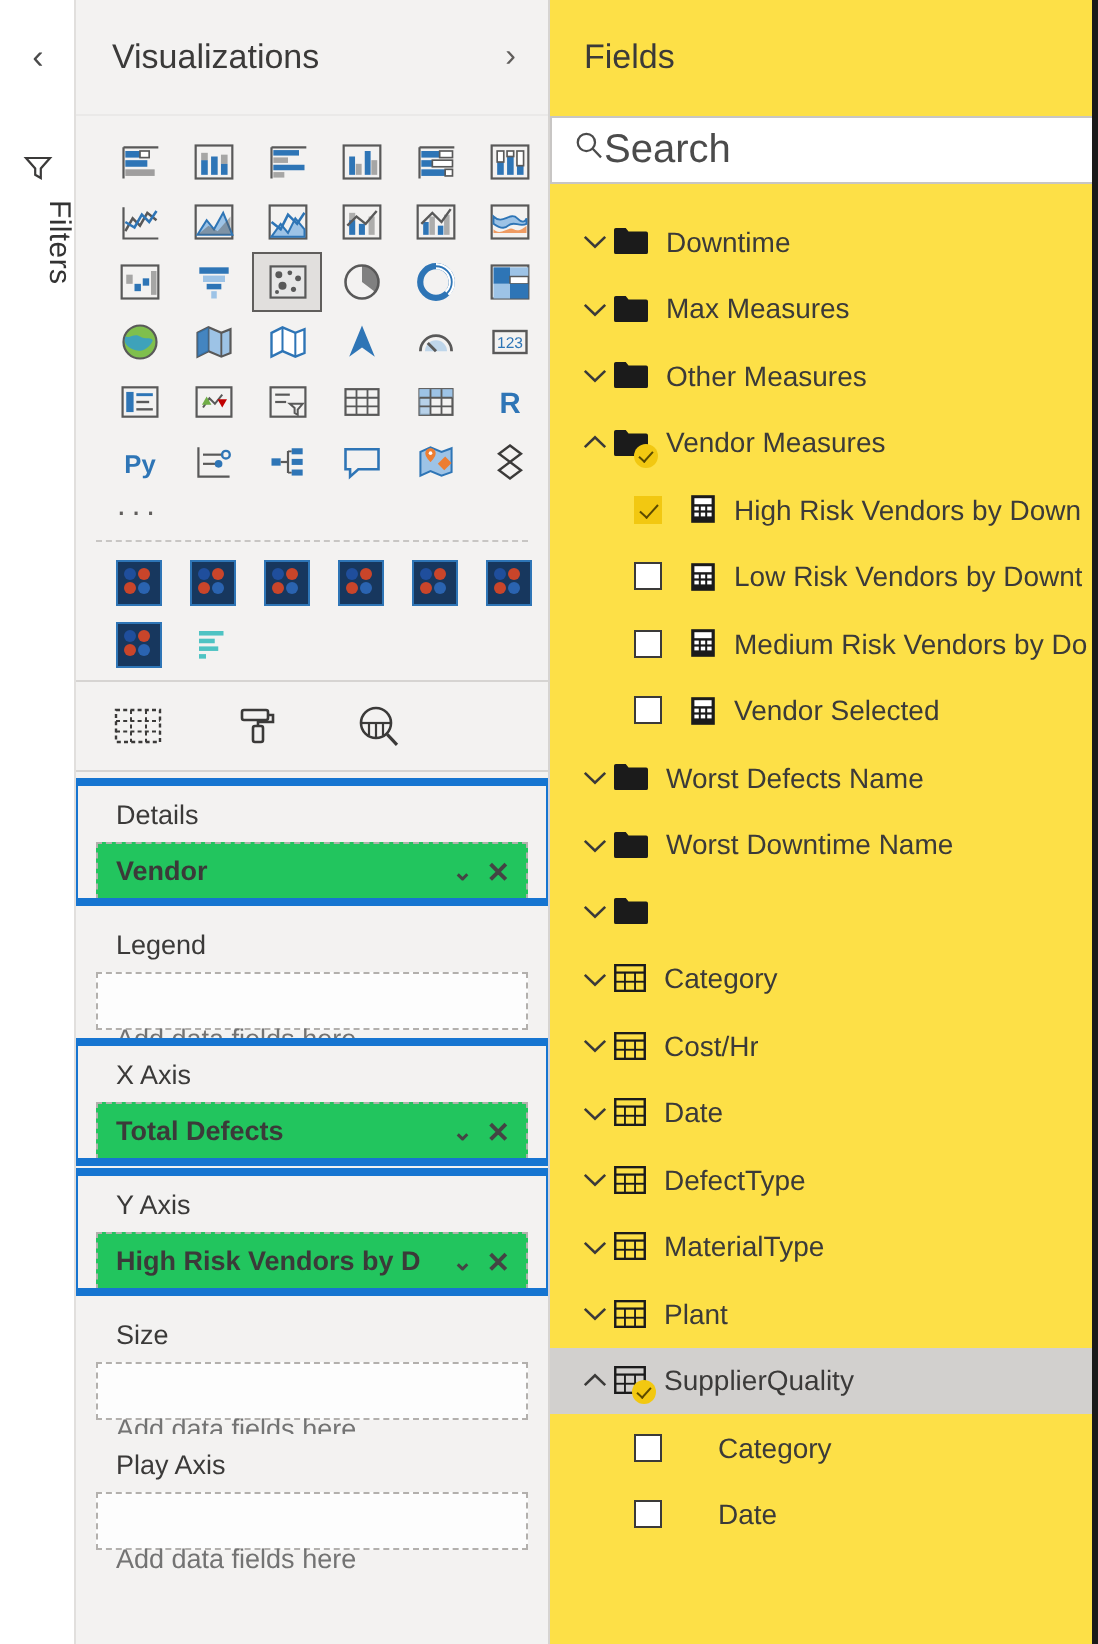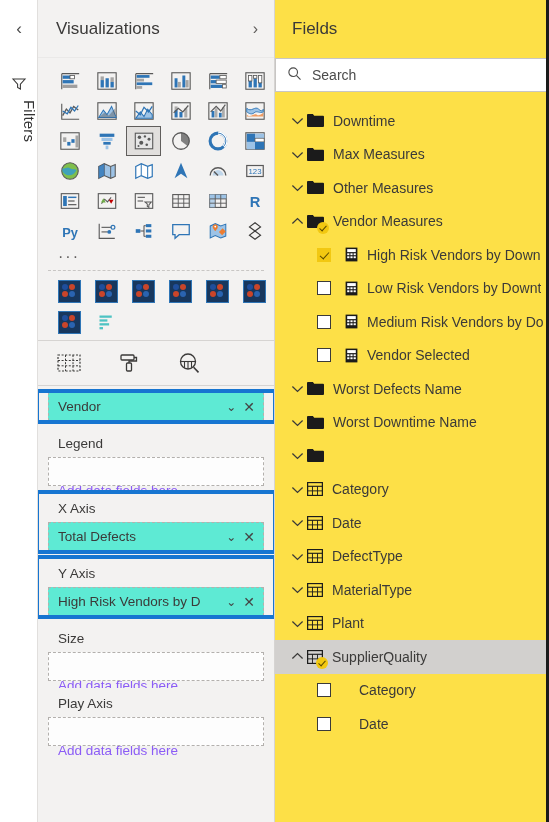--- a/index.html
+++ b/index.html
@@ -85,25 +85,25 @@
     position:relative;padding:0 10px 0 10px;background:#f3f2f1;
   }
   .well-label{
     font-size:13.5px;color:#3b3a39;padding:9px 0 6px 10px;line-height:14px;
   }
   .well-slot{
     border:1px dashed #b3b0ad;background:#fdfdfd;height:29px;
     display:flex;align-items:center;padding:0 6px 0 9px;box-sizing:border-box;
     font-size:13.5px;color:#3b3a39;margin-bottom:7px;
   }
-  .well-slot.filled{background:#5eead4;border:1px dashed #b3b0ad;}
+  .well-slot.filled{background:#22c55e;border:1px dashed #b3b0ad;font-weight:bold;}
   .well-slot .chip-text{
     flex:1;white-space:nowrap;overflow:hidden;text-overflow:clip;
   }
-  .well-slot .empty-text{color:#8b5cf6;margin-top:37px;}
+  .well-slot .empty-text{color:#737373;margin-top:37px;}
   .chip-caret,.chip-x{
     color:#444;font-size:13px;padding:0 2px;cursor:pointer;flex:0 0 auto;
   }
   .chip-caret{font-size:12px;margin-right:3px;}
   .chip-x{font-size:14px;}
 
   .hl{
     outline:4px solid #1675d1;outline-offset:-1px;
     position:relative;z-index:3;
   }
@@ -116,21 +116,21 @@
   .fields-header{
     height:58px;display:flex;align-items:center;padding-left:17px;
     font-size:17px;color:#3b3a39;box-sizing:border-box;
   }
   .search-wrap{padding:0 0 0 0;}
   .search-box{
     height:34px;background:#ffffff;border:1px solid #c8c6c4;
     display:flex;align-items:center;padding-left:11px;box-sizing:border-box;
     margin-right:-2px;
   }
-  .search-box .ph{font-size:14px;color:#4b4b4b;margin-left:10px;}
+  .search-box .ph{font-size:20px;color:#4b4b4b;}
   .fields-gap{height:12px;}
 
   .tree{font-size:14px;color:#3b3a39;}
   .node{
     display:flex;align-items:center;height:33.5px;padding-left:12px;
     box-sizing:border-box;cursor:pointer;white-space:nowrap;
   }
   .node.highlighted{background:#d2d0ce;}
   .node .twisty{
     width:20px;flex:0 0 20px;display:flex;align-items:center;justify-content:center;color:#3b3a39;
@@ -567,20 +567,21 @@
             <circle cx="11" cy="10.5" r="7.5" fill="none" stroke="#3b3a39" stroke-width="1.3"></circle>
             <path d="M3.8 10.5h14.4" stroke="#3b3a39" stroke-width="1.1"></path>
             <path d="M7.5 10.5v6.3M11 10.5v7.4M14.5 10.5v6.3" stroke="#3b3a39" stroke-width="1.1"></path>
             <line x1="16.6" y1="16.2" x2="21.5" y2="21.4" stroke="#3b3a39" stroke-width="1.6"></line>
           </svg>
       </div>
     </div>
 
     <div class="wells" id="wells">
         <div class="well hl">
+          <div class="well-label">Details</div>
           <div class="well-slot filled">
             <span class="chip-text">Vendor</span>
             <span class="chip-caret">⌄</span>
             <span class="chip-x">✕</span>
           </div>
         </div>
         <div class="well">
           <div class="well-label">Legend</div>
           <div class="well-slot">
             <span class="empty-text">Add data fields here</span>
@@ -812,87 +813,104 @@
           </span>
           <span class="ic">
             <svg width="16" height="14" viewBox="0 0 17 15">
               <rect x=".6" y=".6" width="15.8" height="13.8" fill="none" stroke="#1b1b1b" stroke-width="1.3"></rect>
               <line x1=".6" y1="4.6" x2="16.4" y2="4.6" stroke="#1b1b1b" stroke-width="1.2"></line>
               <line x1=".6" y1="9.5" x2="16.4" y2="9.5" stroke="#1b1b1b" stroke-width="1"></line>
               <line x1="5.8" y1="4.6" x2="5.8" y2="14.4" stroke="#1b1b1b" stroke-width="1"></line>
               <line x1="11.2" y1="4.6" x2="11.2" y2="14.4" stroke="#1b1b1b" stroke-width="1"></line>
             </svg>
           </span>
-          <span class="nm">Date</span>
+          <span class="nm">Cost/Hr</span>
         </div>
         <div class="node">
           <span class="twisty">
             <svg width="13" height="13" viewBox="0 0 14 14">
               <path d="M1.5 4.8L7 10.1l5.5-5.3" fill="none" stroke="#3b3a39" stroke-width="1.4"></path>
             </svg>
           </span>
           <span class="ic">
             <svg width="16" height="14" viewBox="0 0 17 15">
               <rect x=".6" y=".6" width="15.8" height="13.8" fill="none" stroke="#1b1b1b" stroke-width="1.3"></rect>
               <line x1=".6" y1="4.6" x2="16.4" y2="4.6" stroke="#1b1b1b" stroke-width="1.2"></line>
               <line x1=".6" y1="9.5" x2="16.4" y2="9.5" stroke="#1b1b1b" stroke-width="1"></line>
               <line x1="5.8" y1="4.6" x2="5.8" y2="14.4" stroke="#1b1b1b" stroke-width="1"></line>
               <line x1="11.2" y1="4.6" x2="11.2" y2="14.4" stroke="#1b1b1b" stroke-width="1"></line>
             </svg>
           </span>
-          <span class="nm">DefectType</span>
+          <span class="nm">Date</span>
         </div>
         <div class="node">
           <span class="twisty">
             <svg width="13" height="13" viewBox="0 0 14 14">
               <path d="M1.5 4.8L7 10.1l5.5-5.3" fill="none" stroke="#3b3a39" stroke-width="1.4"></path>
             </svg>
           </span>
           <span class="ic">
             <svg width="16" height="14" viewBox="0 0 17 15">
               <rect x=".6" y=".6" width="15.8" height="13.8" fill="none" stroke="#1b1b1b" stroke-width="1.3"></rect>
               <line x1=".6" y1="4.6" x2="16.4" y2="4.6" stroke="#1b1b1b" stroke-width="1.2"></line>
               <line x1=".6" y1="9.5" x2="16.4" y2="9.5" stroke="#1b1b1b" stroke-width="1"></line>
               <line x1="5.8" y1="4.6" x2="5.8" y2="14.4" stroke="#1b1b1b" stroke-width="1"></line>
               <line x1="11.2" y1="4.6" x2="11.2" y2="14.4" stroke="#1b1b1b" stroke-width="1"></line>
             </svg>
           </span>
-          <span class="nm">MaterialType</span>
+          <span class="nm">DefectType</span>
         </div>
         <div class="node">
           <span class="twisty">
             <svg width="13" height="13" viewBox="0 0 14 14">
               <path d="M1.5 4.8L7 10.1l5.5-5.3" fill="none" stroke="#3b3a39" stroke-width="1.4"></path>
             </svg>
           </span>
           <span class="ic">
             <svg width="16" height="14" viewBox="0 0 17 15">
               <rect x=".6" y=".6" width="15.8" height="13.8" fill="none" stroke="#1b1b1b" stroke-width="1.3"></rect>
               <line x1=".6" y1="4.6" x2="16.4" y2="4.6" stroke="#1b1b1b" stroke-width="1.2"></line>
               <line x1=".6" y1="9.5" x2="16.4" y2="9.5" stroke="#1b1b1b" stroke-width="1"></line>
               <line x1="5.8" y1="4.6" x2="5.8" y2="14.4" stroke="#1b1b1b" stroke-width="1"></line>
               <line x1="11.2" y1="4.6" x2="11.2" y2="14.4" stroke="#1b1b1b" stroke-width="1"></line>
             </svg>
           </span>
-          <span class="nm">Plant</span>
-        </div>
-        <div class="node highlighted">
-          <span class="twisty">
-            <svg width="13" height="13" viewBox="0 0 14 14">
-              <path d="M1.5 9.2L7 3.9l5.5 5.3" fill="none" stroke="#3b3a39" stroke-width="1.4"></path>
+          <span class="nm">MaterialType</span>
+        </div>
+        <div class="node">
+          <span class="twisty">
+            <svg width="13" height="13" viewBox="0 0 14 14">
+              <path d="M1.5 4.8L7 10.1l5.5-5.3" fill="none" stroke="#3b3a39" stroke-width="1.4"></path>
             </svg>
           </span>
           <span class="ic">
             <svg width="16" height="14" viewBox="0 0 17 15">
               <rect x=".6" y=".6" width="15.8" height="13.8" fill="none" stroke="#1b1b1b" stroke-width="1.3"></rect>
               <line x1=".6" y1="4.6" x2="16.4" y2="4.6" stroke="#1b1b1b" stroke-width="1.2"></line>
               <line x1=".6" y1="9.5" x2="16.4" y2="9.5" stroke="#1b1b1b" stroke-width="1"></line>
               <line x1="5.8" y1="4.6" x2="5.8" y2="14.4" stroke="#1b1b1b" stroke-width="1"></line>
               <line x1="11.2" y1="4.6" x2="11.2" y2="14.4" stroke="#1b1b1b" stroke-width="1"></line>
             </svg>
+          </span>
+          <span class="nm">Plant</span>
+        </div>
+        <div class="node highlighted">
+          <span class="twisty">
+            <svg width="13" height="13" viewBox="0 0 14 14">
+              <path d="M1.5 9.2L7 3.9l5.5 5.3" fill="none" stroke="#3b3a39" stroke-width="1.4"></path>
+            </svg>
+          </span>
+          <span class="ic">
+            <svg width="16" height="14" viewBox="0 0 17 15">
+              <rect x=".6" y=".6" width="15.8" height="13.8" fill="none" stroke="#1b1b1b" stroke-width="1.3"></rect>
+              <line x1=".6" y1="4.6" x2="16.4" y2="4.6" stroke="#1b1b1b" stroke-width="1.2"></line>
+              <line x1=".6" y1="9.5" x2="16.4" y2="9.5" stroke="#1b1b1b" stroke-width="1"></line>
+              <line x1="5.8" y1="4.6" x2="5.8" y2="14.4" stroke="#1b1b1b" stroke-width="1"></line>
+              <line x1="11.2" y1="4.6" x2="11.2" y2="14.4" stroke="#1b1b1b" stroke-width="1"></line>
+            </svg>
             <span class="badge"></span>
           </span>
           <span class="nm">SupplierQuality</span>
         </div>
         <div class="node child">
           <span class="cb"></span>
           <span style="width:14px"></span>
           <span class="nm">Category</span>
         </div>
         <div class="node child">

